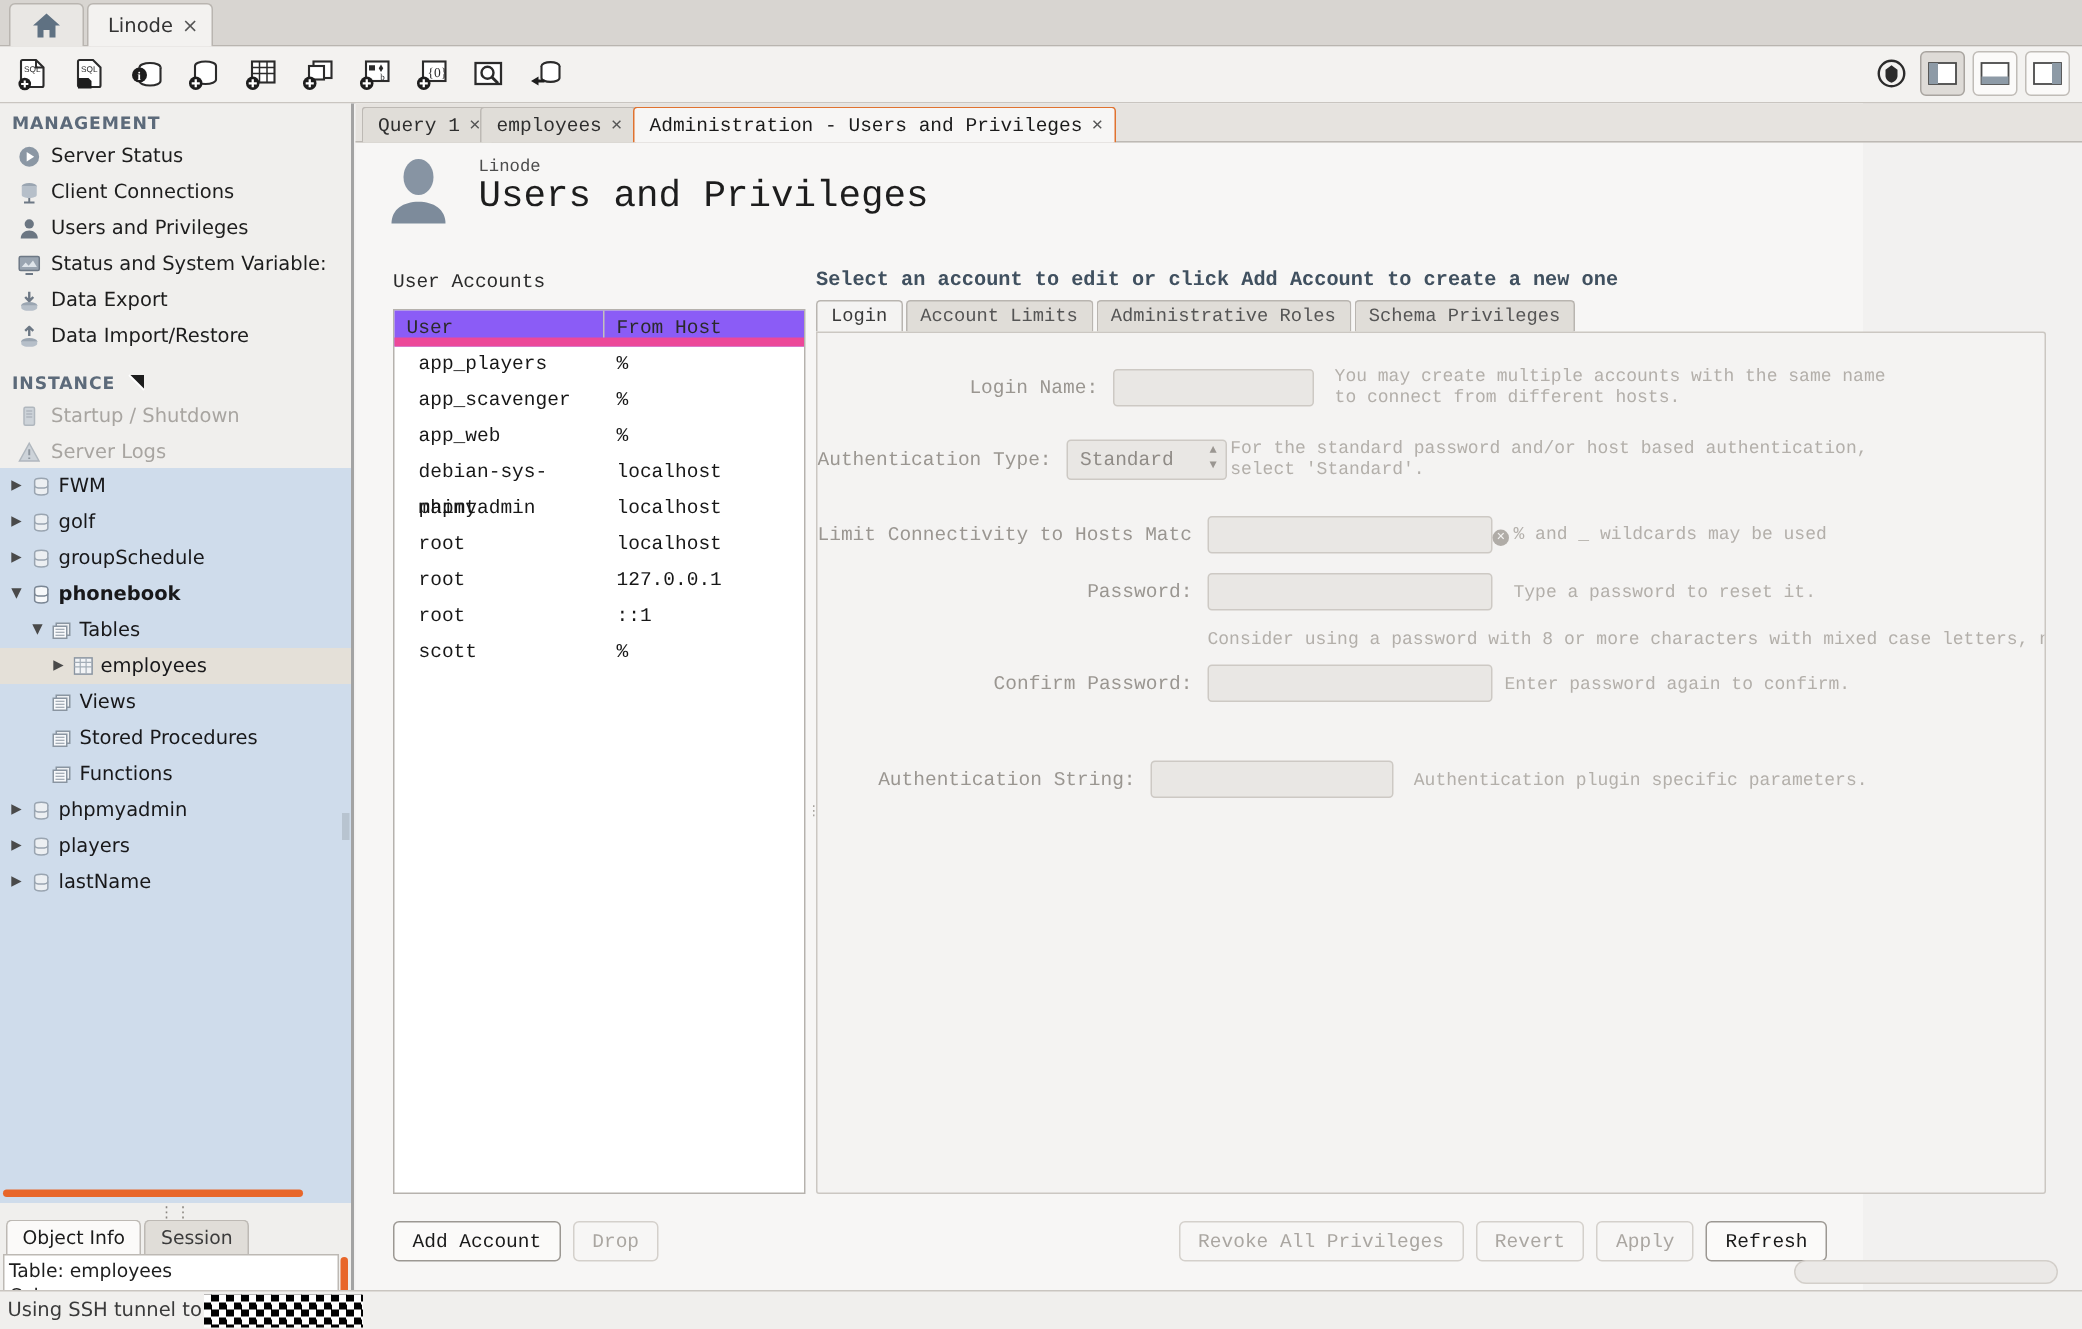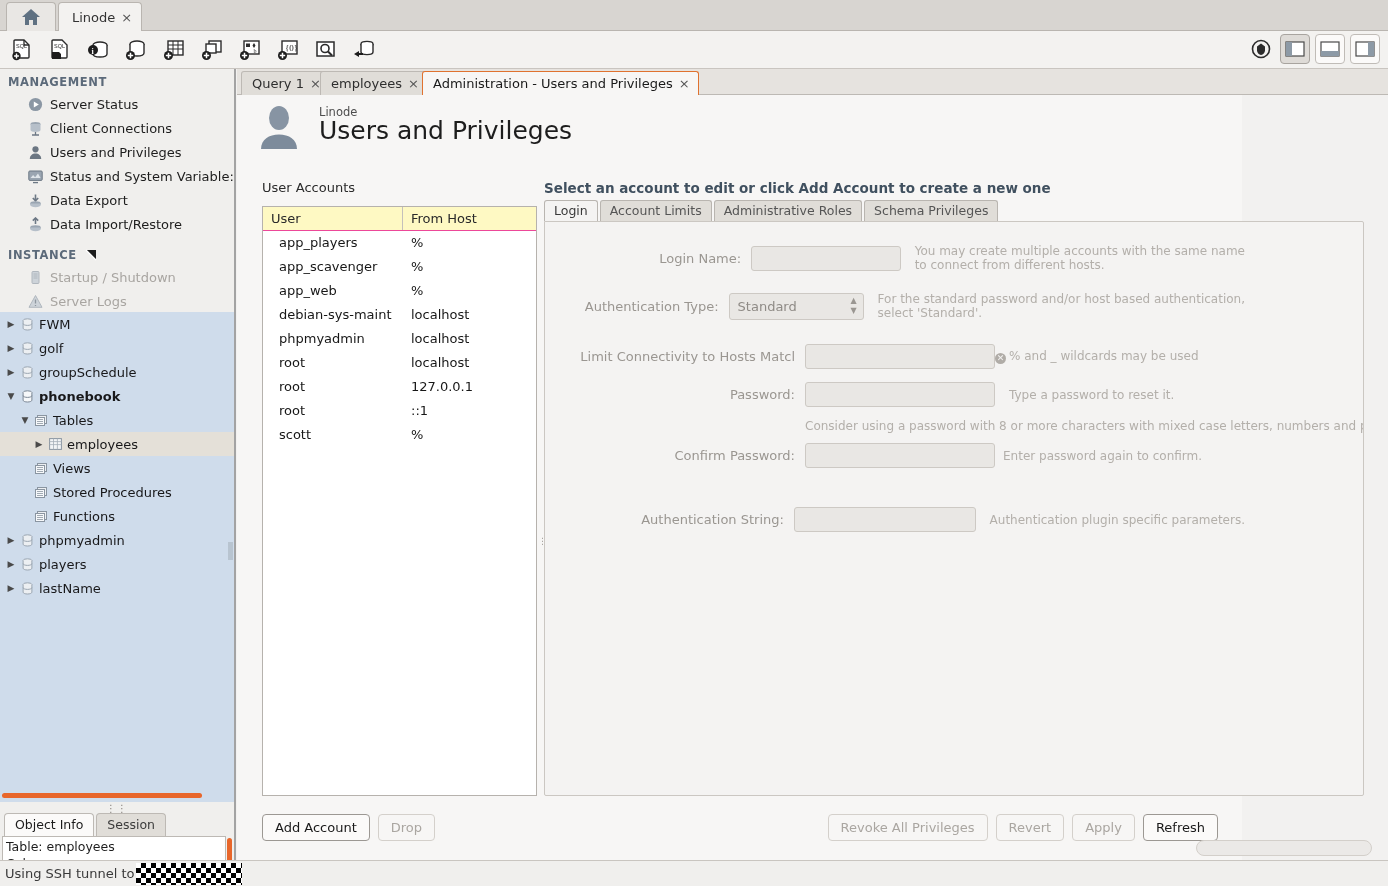--- a/index.html
+++ b/index.html
@@ -63,21 +63,21 @@
     background: #f0efed;
     border-right: 2px solid #a3a3a3;
   }
   .sect-title {
     font-size: 11.5px; font-weight: bold; color: #5c6a7a;
     letter-spacing: 0.6px; padding: 6px 0 3px 8px;
     display: flex; align-items: center;
   }
   .nav-item {
     display: flex; align-items: center; gap: 7px;
-    height: 24px; padding-left: 27px; font-size: 13px; color: #1d1d1d;
+    height: 24px; padding-left: 11px; font-size: 13px; color: #1d1d1d;
   }
   .nav-item.disabled { color: #a8a5a1; }
   .nav-ico { width: 16px; height: 16px; flex: 0 0 16px; display:flex; align-items:center; justify-content:center; }
 
   .schemas-head {
     display:flex; align-items:center; justify-content: space-between;
     padding: 8px 10px 2px 8px;
   }
   .schemas-head .sect-title { padding: 0; }
   .sh-icons { display: flex; gap: 8px; align-items: center; }
@@ -149,20 +149,21 @@
     display: inline-block; width: 106px; height: 22px; margin-left: 1px;
     background-image:
       repeating-conic-gradient(#000 0% 25%, #fff 0% 50%);
     background-size: 10px 10px;
   }
 
   
   .content {
     position: absolute; left: 237px; top: 69px; width: 1005px; height: 791px;
     background: #f7f6f5;
+    font-family: Liberation Mono, monospace;
   }
   .ctabs {
     position: absolute; left: 0; top: 0; width: 1151px; height: 26px;
     background: #e6e3df; border-bottom: 1px solid #bdb9b4;
   }
   .ctab {
     position: absolute; top: 2px; height: 24px; line-height: 23px;
     padding: 0 8px 0 10px; font-size: 13px; color: #2e2e2e;
     background: #e0ddd8; border: 1px solid #bdb9b4; border-bottom: none;
     border-radius: 3px 3px 0 0;
@@ -179,21 +180,21 @@
   .lbl-selectacct {
     position: absolute; left: 307px; top: 111px;
     font-size: 13.5px; font-weight: bold; color: #40505f;
   }
 
   
   .userlist {
     position: absolute; left: 25px; top: 137px; width: 275px; height: 590px;
     background: #fff; border: 1px solid #b6b2ad;
   }
-  .ul-head { display: flex; height: 24px; background: #fef9c3; border-bottom: 1px solid #ec4899; }
+  .ul-head { display: flex; height: 24px; background: #8b5cf6; border-bottom: 6px solid #ec4899; }
   .ul-head div {
     font-size: 13px; color: #2a2a2a; line-height: 23px; padding-left: 8px;
   }
   .ul-c1 { width: 140px; border-right: 1px solid #c4c0bb; }
   .ul-c2 { flex: 1; }
   .ul-row { display: flex; height: 24px; }
   .ul-row .u { width: 140px; padding-left: 16px; font-size: 13px; line-height: 24px; color: #171717; }
   .ul-row .h { flex: 1; padding-left: 8px; font-size: 13px; line-height: 24px; color: #171717; }
 
   
@@ -740,39 +741,39 @@
 
     <div class="rp">
       <div class="rp-tabs">
         <div class="rp-tab active">Login</div>
         <div class="rp-tab">Account Limits</div>
         <div class="rp-tab">Administrative Roles</div>
         <div class="rp-tab">Schema Privileges</div>
       </div>
       <div class="rp-body">
 
-        <div class="frow" style="left:0; top:22px; width:700px;align-items:center;">
+        <div class="frow" style="left:12px; top:22px; width:700px;align-items:center;">
           <div class="flabel" style="width:250px;">Login Name:</div>
           <div class="finput" style="margin-left:10px;"></div>
           <div style="margin-left:14px;">
             <div class="fhelp">You may create multiple accounts with the same name</div>
             <div class="fhelp">to connect from different hosts.</div>
           </div>
         </div>
 
         <div class="frow" style="left:0; top:70px; width:700px;">
           <div class="flabel" style="width:250px;">Authentication Type:</div>
           <div class="fselect" style="margin-left:10px;">
             <span>Standard</span>
             <span class="spin">
                 <span>▲</span>
                 <span>▼</span>
               </span>
           </div>
-          <div style="margin-left:14px;">
+          <div style="margin-left:2px;">
             <div class="fhelp">For the standard password and/or host based authentication,</div>
             <div class="fhelp">select 'Standard'.</div>
           </div>
         </div>
 
         <div class="frow" style="left:0; top:122px; width:700px;">
           <div class="flabel" style="width:250px; overflow:hidden;">Limit Connectivity to Hosts Matcl</div>
           <div class="finput" style="margin-left:10px;"></div>
           <div style="">
             <span class="errdot">✕</span><span class="fhelp-wide">% and _ wildcards may be used</span>

